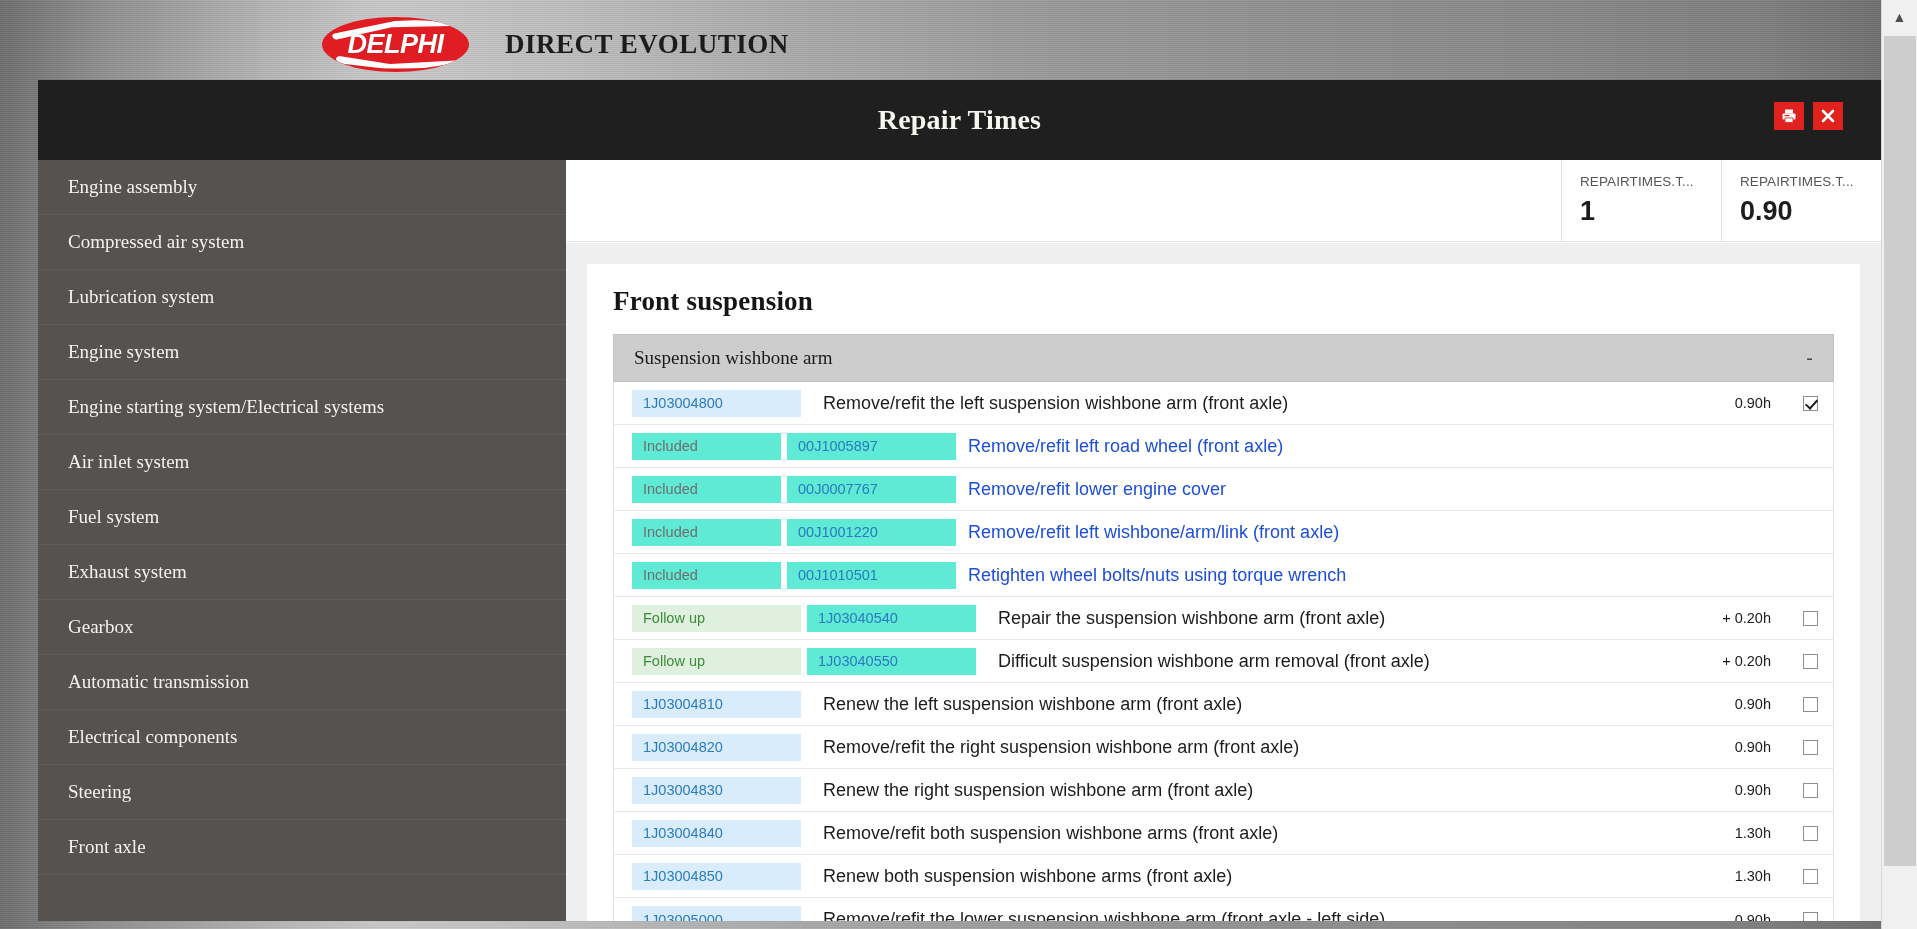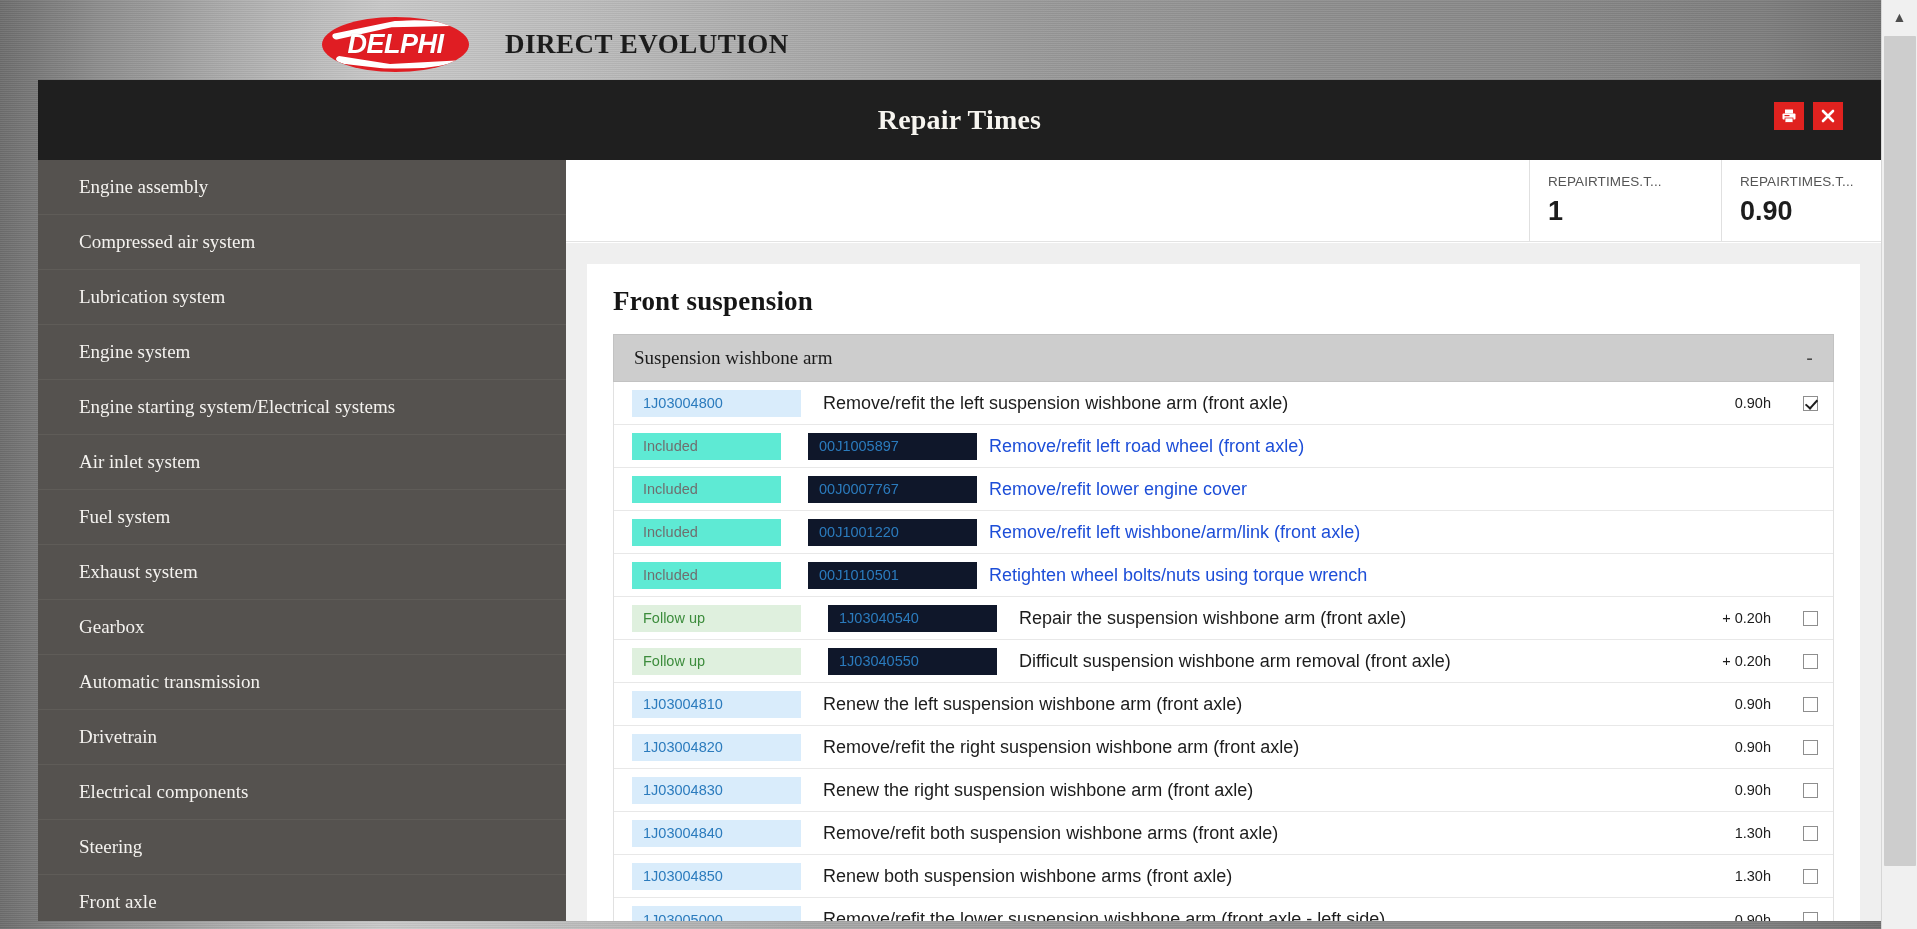--- a/index.html
+++ b/index.html
@@ -155,42 +155,41 @@
   #sidebar {
     width: 528px;
     background: #55524f;
     overflow: hidden;
     flex: 0 0 528px;
   }
   .side-item {
     height: 55px;
     display: flex;
     align-items: center;
-    padding-left: 41px;
+    padding-left: 30px;
     color: #f4f2ef;
     font-family: "Liberation Serif", serif;
     font-size: 19px;
     border-bottom: 1px solid #5f5c58;
     cursor: pointer;
     white-space: nowrap;
   }
 
   
   #main {
     flex: 1;
     background: #ffffff;
     position: relative;
     overflow: hidden;
   }
   #summary-bar {
     height: 82px;
     border-bottom: 1px solid #e3e3e3;
     display: flex;
     justify-content: flex-end;
-    gap: 32px;
   }
   .summary-cell {
     width: 160px;
     padding: 14px 0 0 18px;
     border-left: 1px solid #e0e0e0;
   }
   .summary-label {
     font-size: 13.5px;
     color: #555555;
     letter-spacing: .1px;
@@ -279,23 +278,23 @@
     background: #5eead4;
     color: #6f6f6f;
   }
   .chip-followup {
     width: 169px;
     background: #dff0de;
     color: #3c8c3c;
   }
   .chip-sub {
     width: 169px;
-    background: #0f172a;
+    background: #5eead4;
     color: #2b7bbd;
-    margin-left: 27px;
+    margin-left: 6px;
   }
 
   .rt-desc {
     flex: 1;
     padding-left: 22px;
     font-size: 18px;
     color: #1c1c1c;
     white-space: nowrap;
     overflow: hidden;
   }
@@ -400,23 +399,20 @@
         <div class="side-item">
           <span>Exhaust system</span>
         </div>
         <div class="side-item">
           <span>Gearbox</span>
         </div>
         <div class="side-item">
           <span>Automatic transmission</span>
         </div>
         <div class="side-item">
-          <span>Drivetrain</span>
-        </div>
-        <div class="side-item">
           <span>Electrical components</span>
         </div>
         <div class="side-item">
           <span>Steering</span>
         </div>
         <div class="side-item">
           <span>Front axle</span>
         </div>
       </nav>
 

